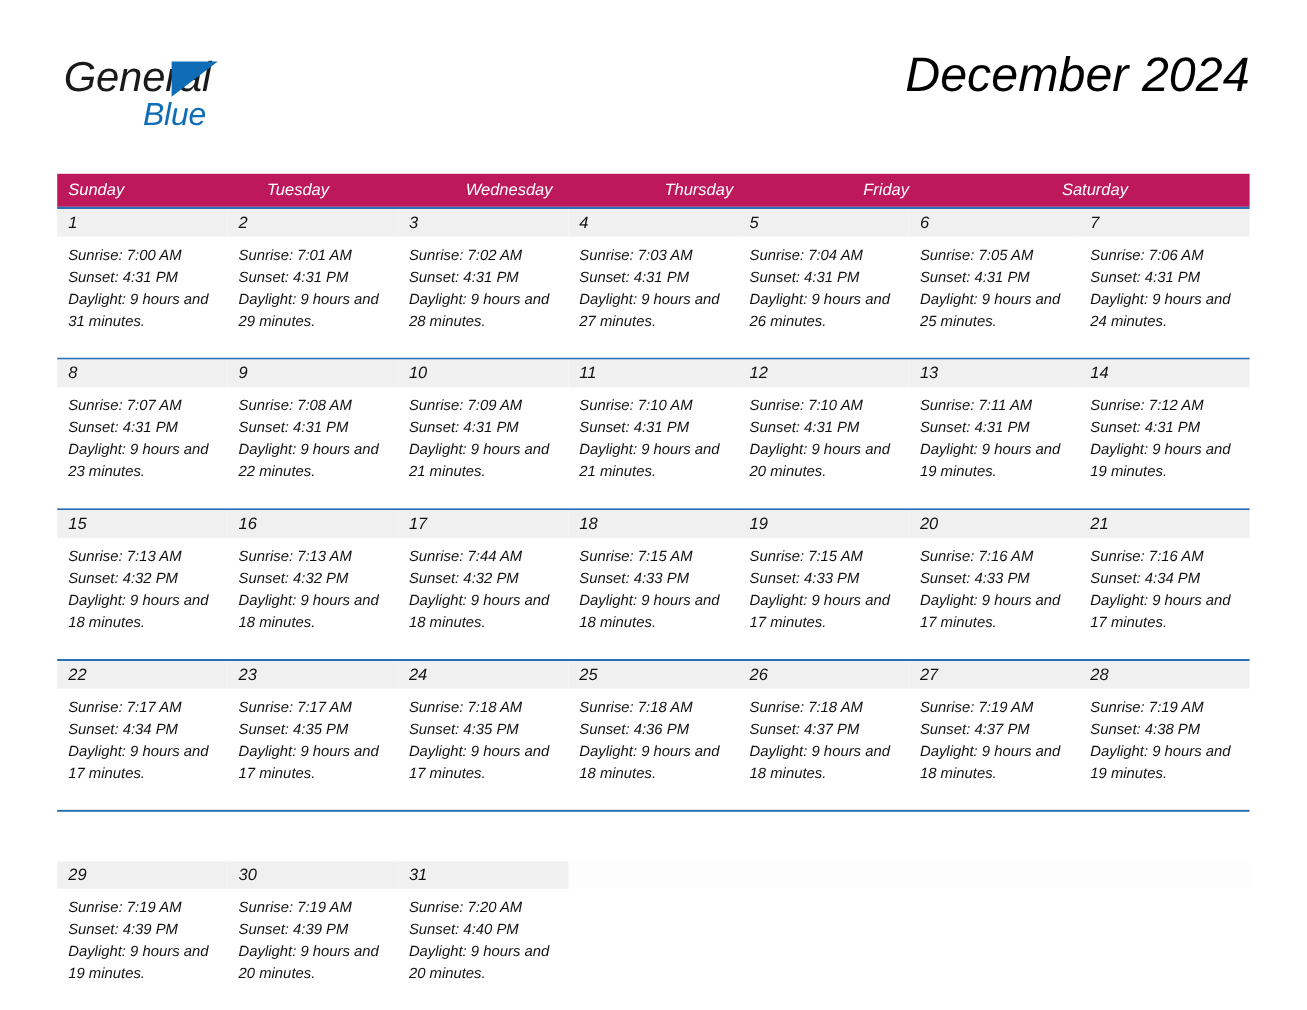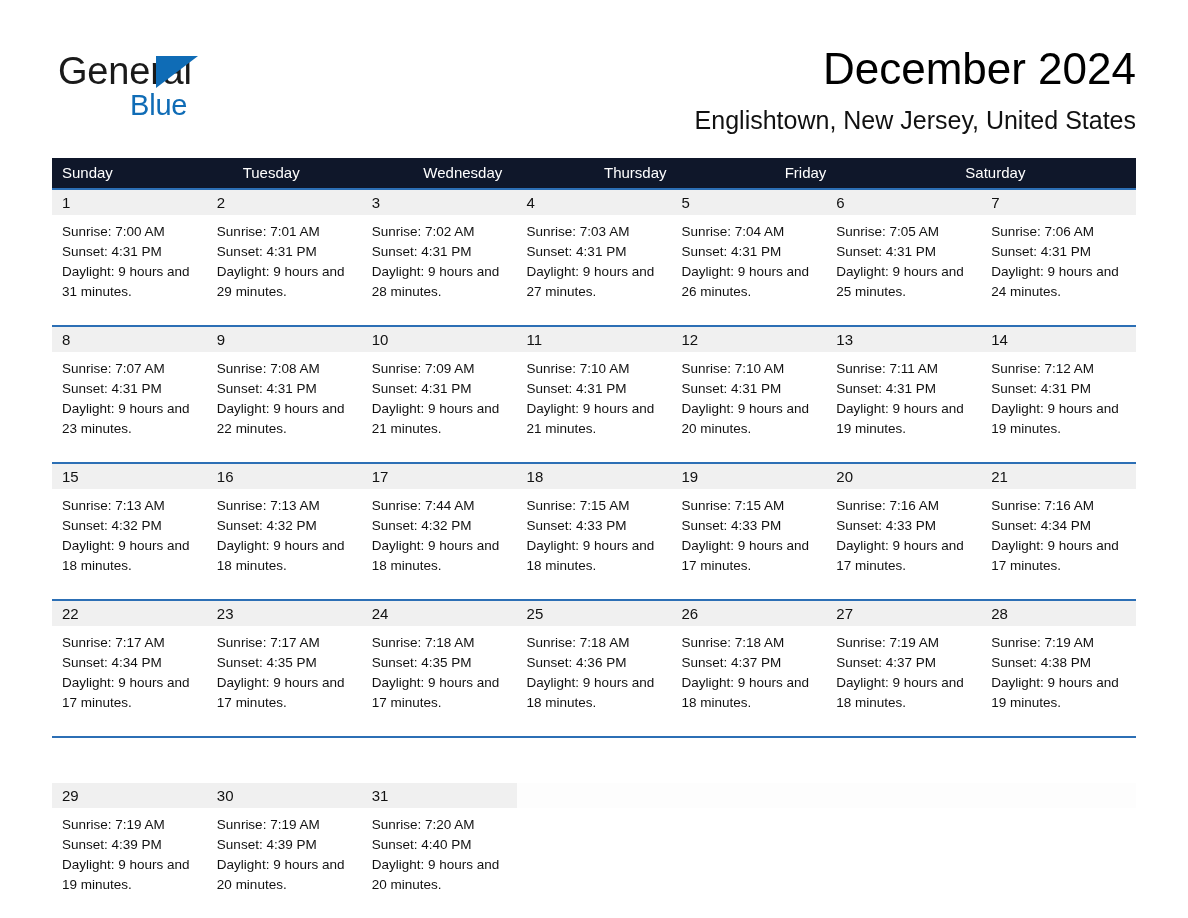--- a/index.html
+++ b/index.html
@@ -12,20 +12,21 @@
     height: 918px;
     font-family: "Liberation Sans", sans-serif;
     color: #000000;
     overflow: hidden;
   }
   .page {
     position: relative;
     width: 1188px;
     height: 850px;
     box-sizing: border-box;
+    font-style: italic;
   }
 
   
   .header {
     position: absolute;
     left: 52px;
     top: 42px;
     width: 1084px;
     height: 105px;
   }
@@ -93,21 +94,21 @@
   
   .calendar {
     position: absolute;
     left: 52px;
     top: 158px;
     width: 1084px;
   }
   .cal-head {
     display: flex;
     width: 100%;
-    background: #0f172a;
+    background: #be185d;
     height: 30px;
   }
   .cal-head .dow {
     flex: 1 1 0;
     box-sizing: border-box;
     color: #ffffff;
     font-size: 15px;
     line-height: 30px;
     padding-left: 10px;
     white-space: nowrap;
@@ -169,21 +170,20 @@
 
 <div class="page">
 
   <div class="header">
     <div class="logo">
       <span class="logo-general">General</span>
       <span class="logo-tri"></span>
       <span class="logo-blue">Blue</span>
     </div>
     <div class="title">December 2024</div>
-    <div class="subtitle">Englishtown, New Jersey, United States</div>
   </div>
 
   <div class="calendar">
 
     <div class="cal-head">
       <div class="dow">Sunday</div>
       <div class="dow">Tuesday</div>
       <div class="dow">Wednesday</div>
       <div class="dow">Thursday</div>
       <div class="dow">Friday</div>

